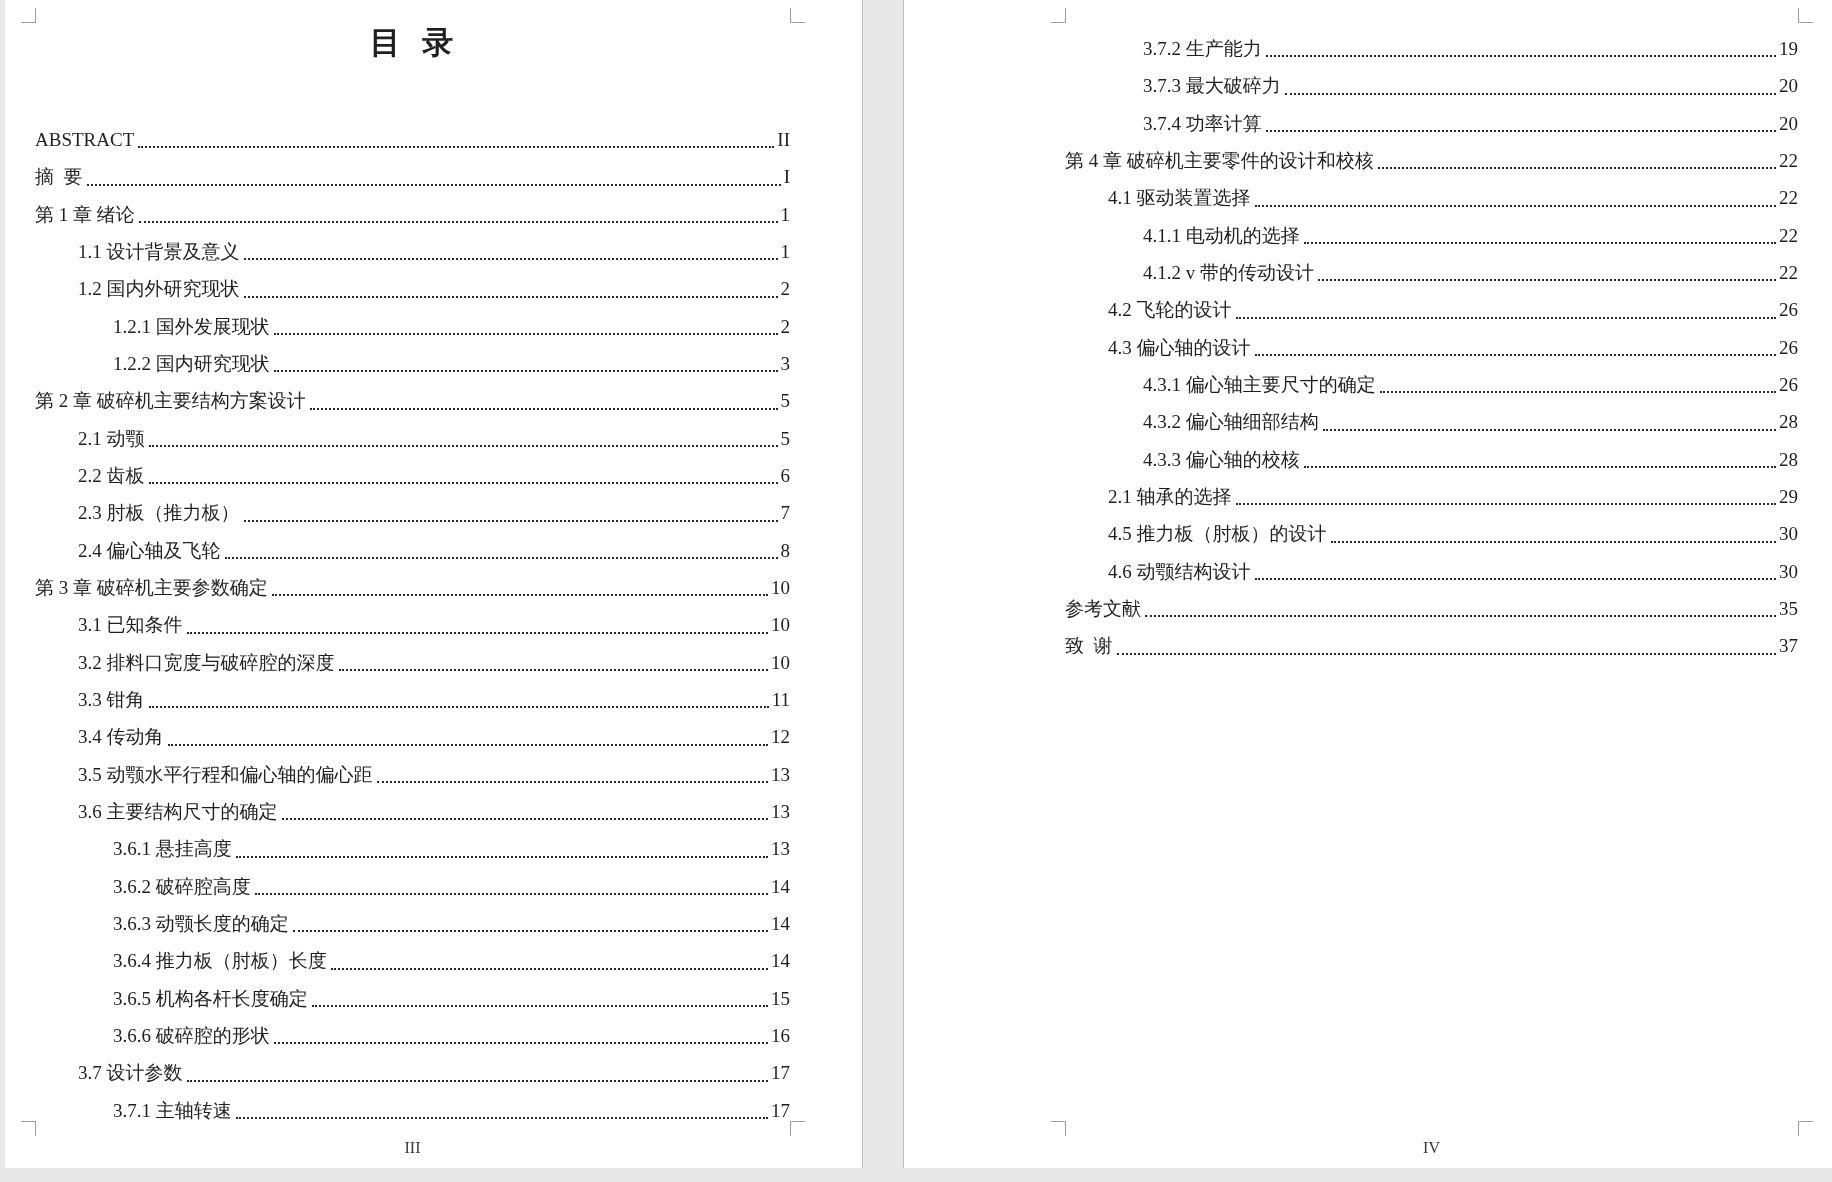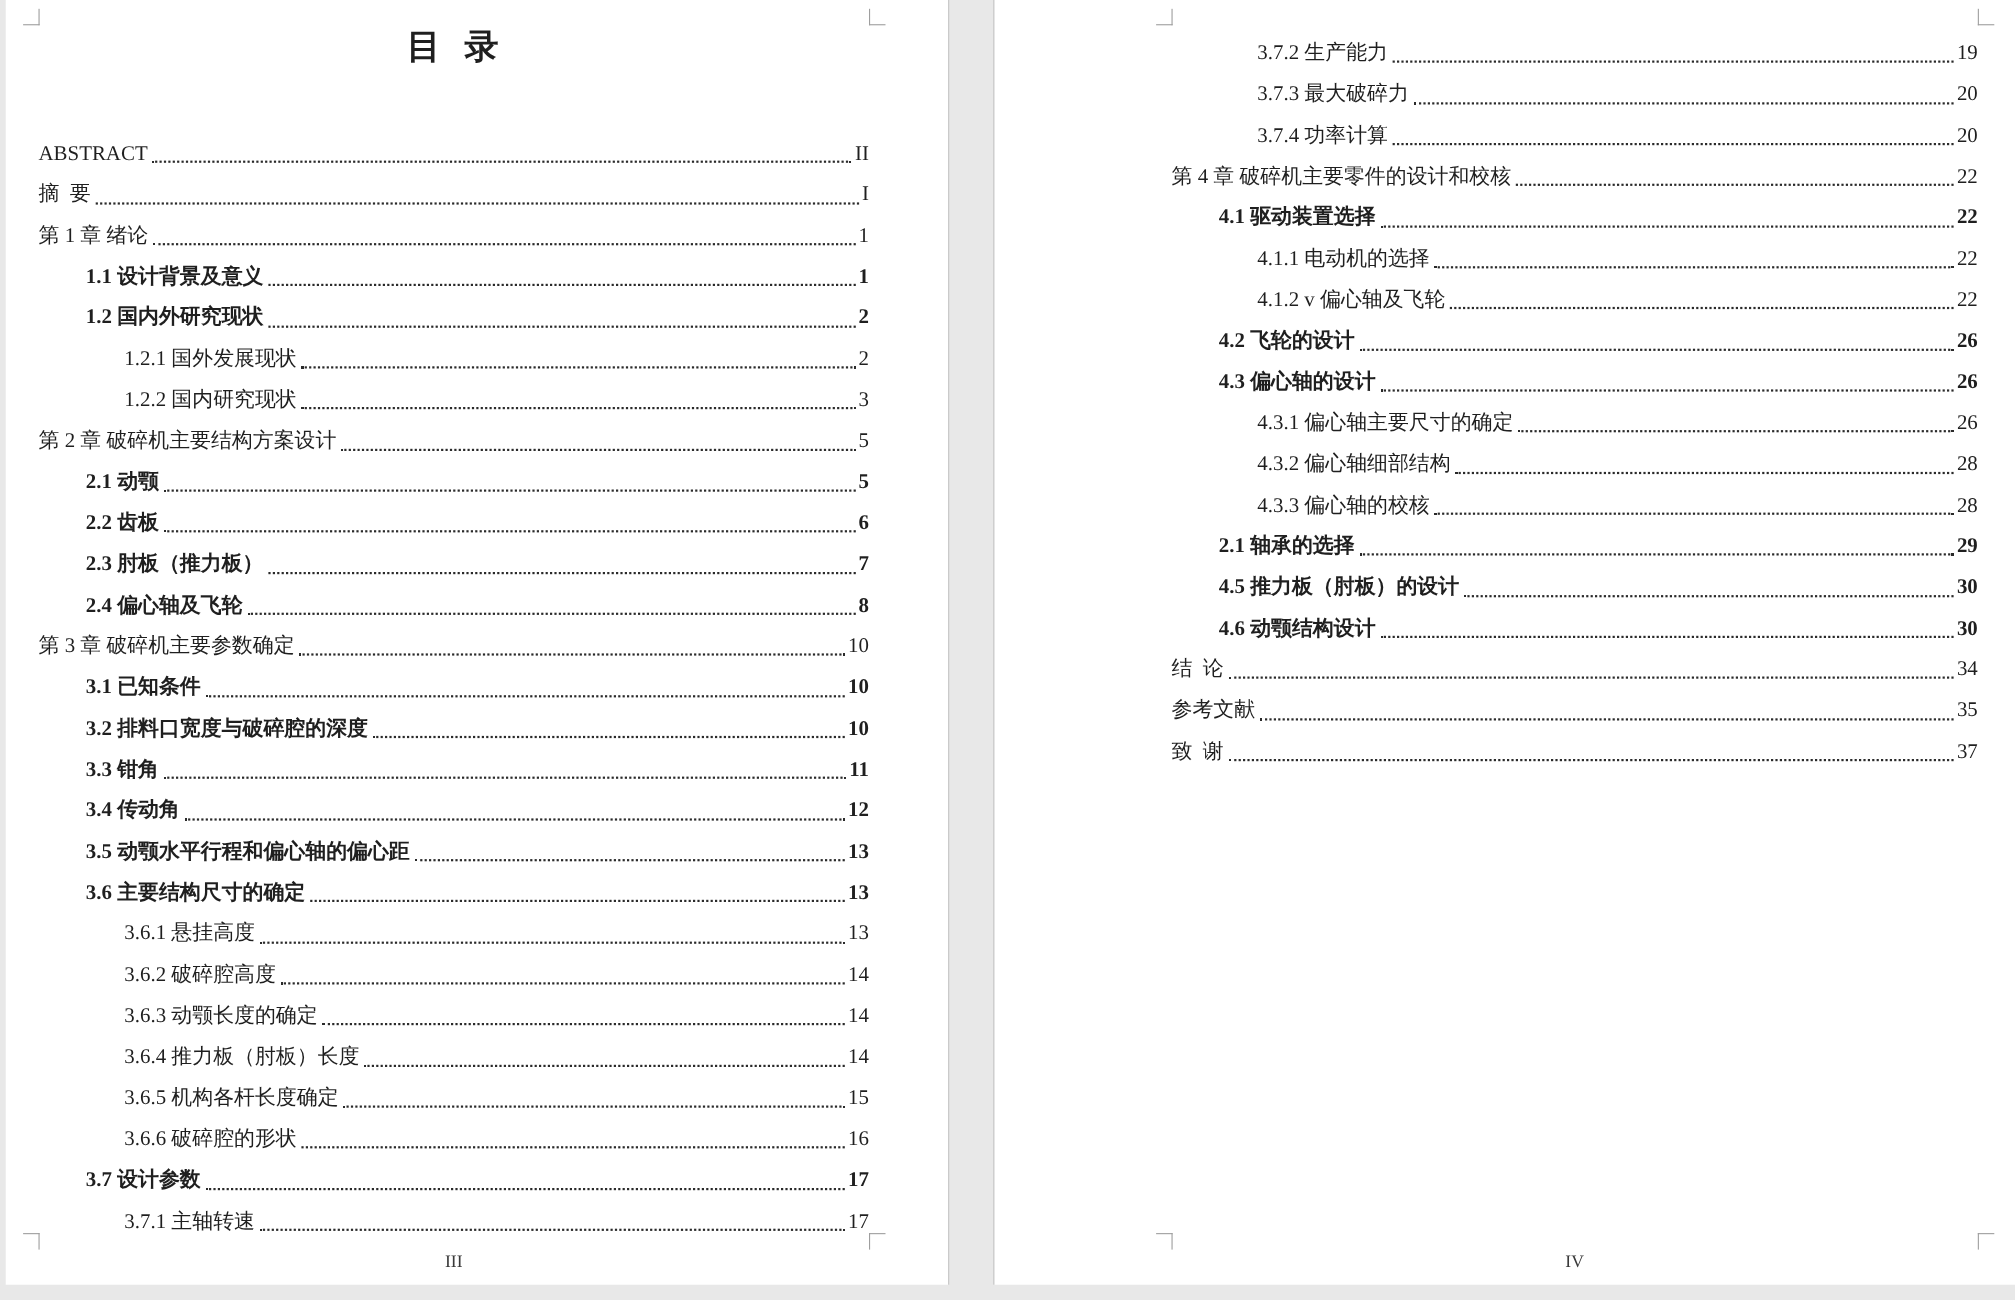--- a/index.html
+++ b/index.html
@@ -19,21 +19,21 @@
     text-align:center;font-size:31px;font-weight:bold;color:#1f1f1f;
     letter-spacing:2px;white-space:pre;
   }
 
   .toc-col{position:absolute;color:#1f1f1f;font-size:19px;}
   .toc-col-left{left:35px;top:121px;width:755px;}
   .toc-col-right{left:1065px;top:30px;width:733px;}
 
   .toc-row{display:flex;height:37.33px;line-height:37.33px;align-items:stretch;}
   .toc-row.lv0{padding-left:0;}
-  .toc-row.lv1{padding-left:43px;font-weight:bold;}
+  .toc-row.lv1{padding-left:43px;}
   .toc-row.lv2{padding-left:78px;}
   .toc-label{white-space:pre;flex:0 0 auto;}
   .toc-leader{flex:1 1 auto;position:relative;margin:0 3px 0 4px;}
   .toc-leader::after{
     content:"";position:absolute;left:0;right:0;bottom:10px;
     border-bottom:2px dotted #2a2a2a;
   }
   .toc-num{flex:0 0 auto;white-space:pre;}
 
   .footer-num{
@@ -233,21 +233,21 @@
         <span class="toc-label">4.1 驱动装置选择</span>
         <span class="toc-leader"></span>
         <span class="toc-num">22</span>
       </div>
       <div class="toc-row lv2">
         <span class="toc-label">4.1.1 电动机的选择</span>
         <span class="toc-leader"></span>
         <span class="toc-num">22</span>
       </div>
       <div class="toc-row lv2">
-        <span class="toc-label">4.1.2 v 偏心轴及飞轮</span>
+        <span class="toc-label">4.1.2 v 带的传动设计</span>
         <span class="toc-leader"></span>
         <span class="toc-num">22</span>
       </div>
       <div class="toc-row lv1">
         <span class="toc-label">4.2 飞轮的设计</span>
         <span class="toc-leader"></span>
         <span class="toc-num">26</span>
       </div>
       <div class="toc-row lv1">
         <span class="toc-label">4.3 偏心轴的设计</span>
@@ -276,25 +276,20 @@
       </div>
       <div class="toc-row lv1">
         <span class="toc-label">4.5 推力板（肘板）的设计</span>
         <span class="toc-leader"></span>
         <span class="toc-num">30</span>
       </div>
       <div class="toc-row lv1">
         <span class="toc-label">4.6 动颚结构设计</span>
         <span class="toc-leader"></span>
         <span class="toc-num">30</span>
-      </div>
-      <div class="toc-row lv0">
-        <span class="toc-label">结  论</span>
-        <span class="toc-leader"></span>
-        <span class="toc-num">34</span>
       </div>
       <div class="toc-row lv0">
         <span class="toc-label">参考文献</span>
         <span class="toc-leader"></span>
         <span class="toc-num">35</span>
       </div>
       <div class="toc-row lv0">
         <span class="toc-label">致  谢</span>
         <span class="toc-leader"></span>
         <span class="toc-num">37</span>

